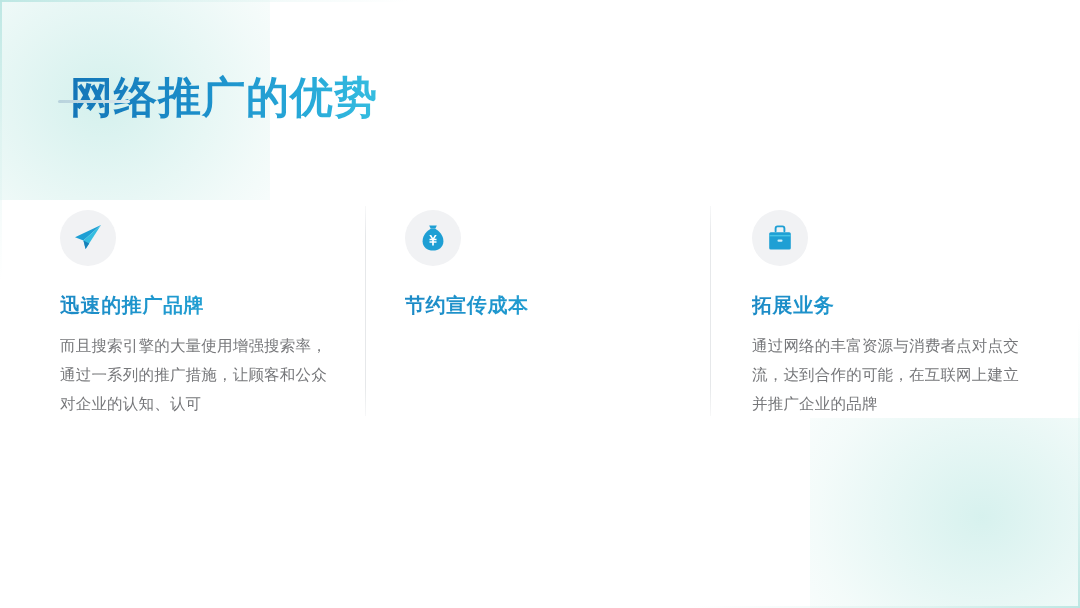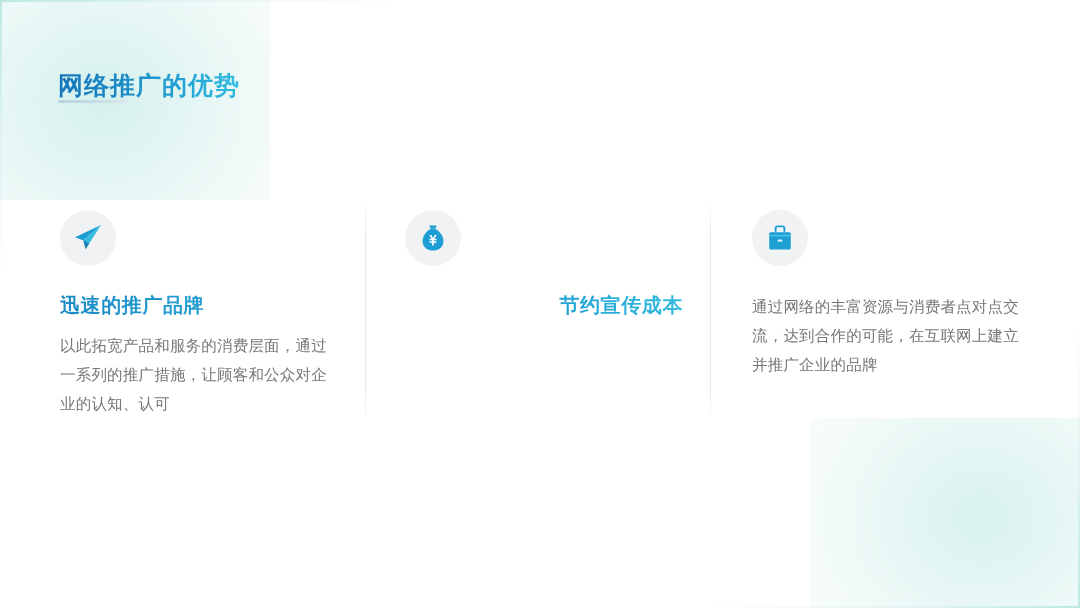--- a/index.html
+++ b/index.html
@@ -66,23 +66,23 @@
     position: absolute;
     bottom: 0; right: 0;
     width: 2px; height: 608px;
     background: linear-gradient(to top, rgba(186,230,226,0.95) 0%, rgba(214,240,237,0.5) 22%, rgba(255,255,255,0) 48%);
     pointer-events: none;
   }
 
   
   .page-title {
     position: absolute;
-    left: 58px;
+    left: 70px;
     top: 45px;
-    font-size: 25px;
+    font-size: 43px;
     font-weight: bold;
     line-height: 46px;
     letter-spacing: 1px;
     background: linear-gradient(to right, #1476b8 0%, #1b8dc9 40%, #27a8d8 75%, #35bde0 100%);
     -webkit-background-clip: text;
     background-clip: text;
     color: transparent;
     -webkit-text-fill-color: transparent;
     white-space: nowrap;
   }
@@ -103,21 +103,21 @@
     top: 0;
     width: 1080px;
     height: 608px;
   }
   .col {
     position: absolute;
     top: 210px;
     width: 278px;
   }
   .col-0 { left: 60px; }
-  .col-1 { left: 405px; text-align: right; }
+  .col-1 { left: 405px; }
   .col-2 { left: 752px; }
 
   .divider {
     position: absolute;
     top: 206px;
     width: 1px;
     height: 210px;
     background: linear-gradient(to bottom, rgba(232,234,236,0.35) 0%, #e6e8ea 14%, #e6e8ea 86%, rgba(232,234,236,0.35) 100%);
   }
   .divider-0 { left: 365px; }
@@ -183,21 +183,21 @@
       <div class="icon-circle">
         <span>
           <svg width="30" height="30" viewBox="0 0 30 30" aria-hidden="true">
             <path d="M28 2 L2 14.2 L10.4 17.6 Z" fill="#1e9fd4"></path>
             <path d="M28 2 L10.4 17.6 L12.6 26 Z" fill="#35bde0"></path>
             <path d="M10.4 17.6 L12.6 26 L16.2 20.6 Z" fill="#1880b8"></path>
           </svg>
         </span>
       </div>
       <div class="col-heading">迅速的推广品牌</div>
-      <p class="col-body">以此拓宽产品和服务的消费层面，通过一系列的推广措施，让顾客和公众对企业的认知、认可</p>
+      <p class="col-body">而且搜索引擎的大量使用增强搜索率，通过一系列的推广措施，让顾客和公众对企业的认知、认可</p>
     </div>
 
     <div class="col col-1">
       <div class="icon-circle">
         <span>
           <svg width="30" height="30" viewBox="0 0 30 30" aria-hidden="true">
             <path d="M11.2 2.6 L18.8 2.6 L17.4 5.4 L12.6 5.4 Z" fill="#1e9fd4"></path>
             <path d="M13 5.6 C9.4 7.8 4.6 12 4.6 18.2 C4.6 24.2 9.4 27.6 15 27.6 C20.6 27.6 25.4 24.2 25.4 18.2 C25.4 12 20.6 7.8 17 5.6 Z" fill="#1e9fd4"></path>
             <path d="M11.3 11.9 L13.2 11.9 L15 15.1 L16.8 11.9 L18.7 11.9 L16.4 15.8 L18.5 15.8 L18.5 17.2 L15.85 17.2 L15.85 18.35 L18.5 18.35 L18.5 19.75 L15.85 19.75 L15.85 22.6 L14.15 22.6 L14.15 19.75 L11.5 19.75 L11.5 18.35 L14.15 18.35 L14.15 17.2 L11.5 17.2 L11.5 15.8 L13.6 15.8 Z" fill="#ffffff"></path>
           </svg>
@@ -210,17 +210,18 @@
       <div class="icon-circle">
         <span>
           <svg width="30" height="30" viewBox="0 0 30 30" aria-hidden="true">
             <path d="M10.6 8.2 L10.6 5.4 C10.6 4.3 11.5 3.4 12.6 3.4 L17.4 3.4 C18.5 3.4 19.4 4.3 19.4 5.4 L19.4 8.2" fill="none" stroke="#1e9fd4" stroke-width="1.9" stroke-linecap="round"></path>
             <rect x="4.2" y="9.2" width="21.6" height="17.4" rx="1.6" fill="#1e9fd4"></rect>
             <rect x="4.2" y="11.9" width="21.6" height="1.5" fill="#47c3e6"></rect>
             <rect x="12.5" y="16.6" width="5" height="2.1" rx="1" fill="#cdeef9"></rect>
           </svg>
         </span>
       </div>
+      <div class="col-heading">拓展业务</div>
       <p class="col-body">通过网络的丰富资源与消费者点对点交流，达到合作的可能，在互联网上建立并推广企业的品牌</p>
     </div>
 
   </div>
 </div>
 
 </body></html>

